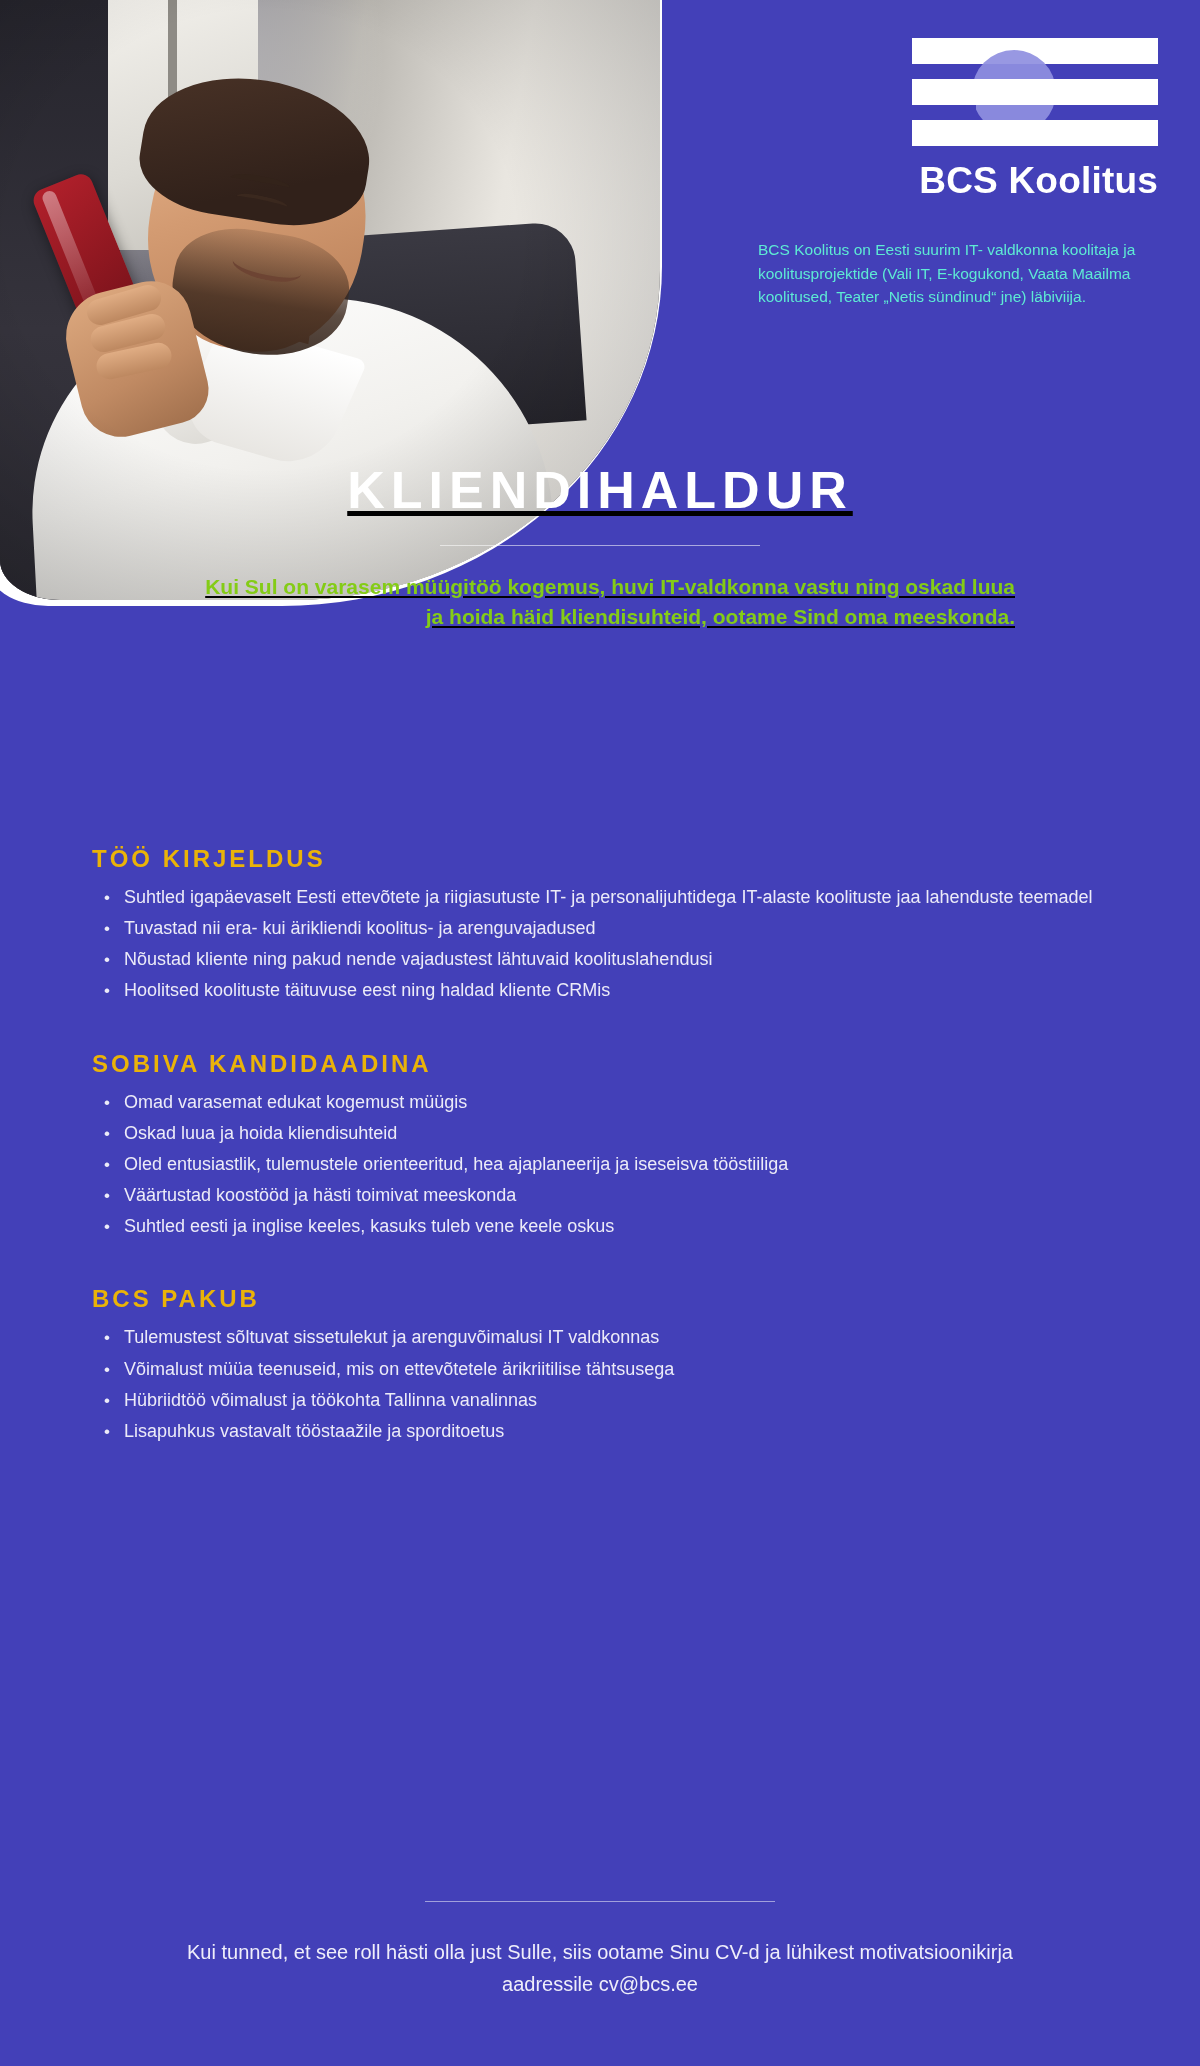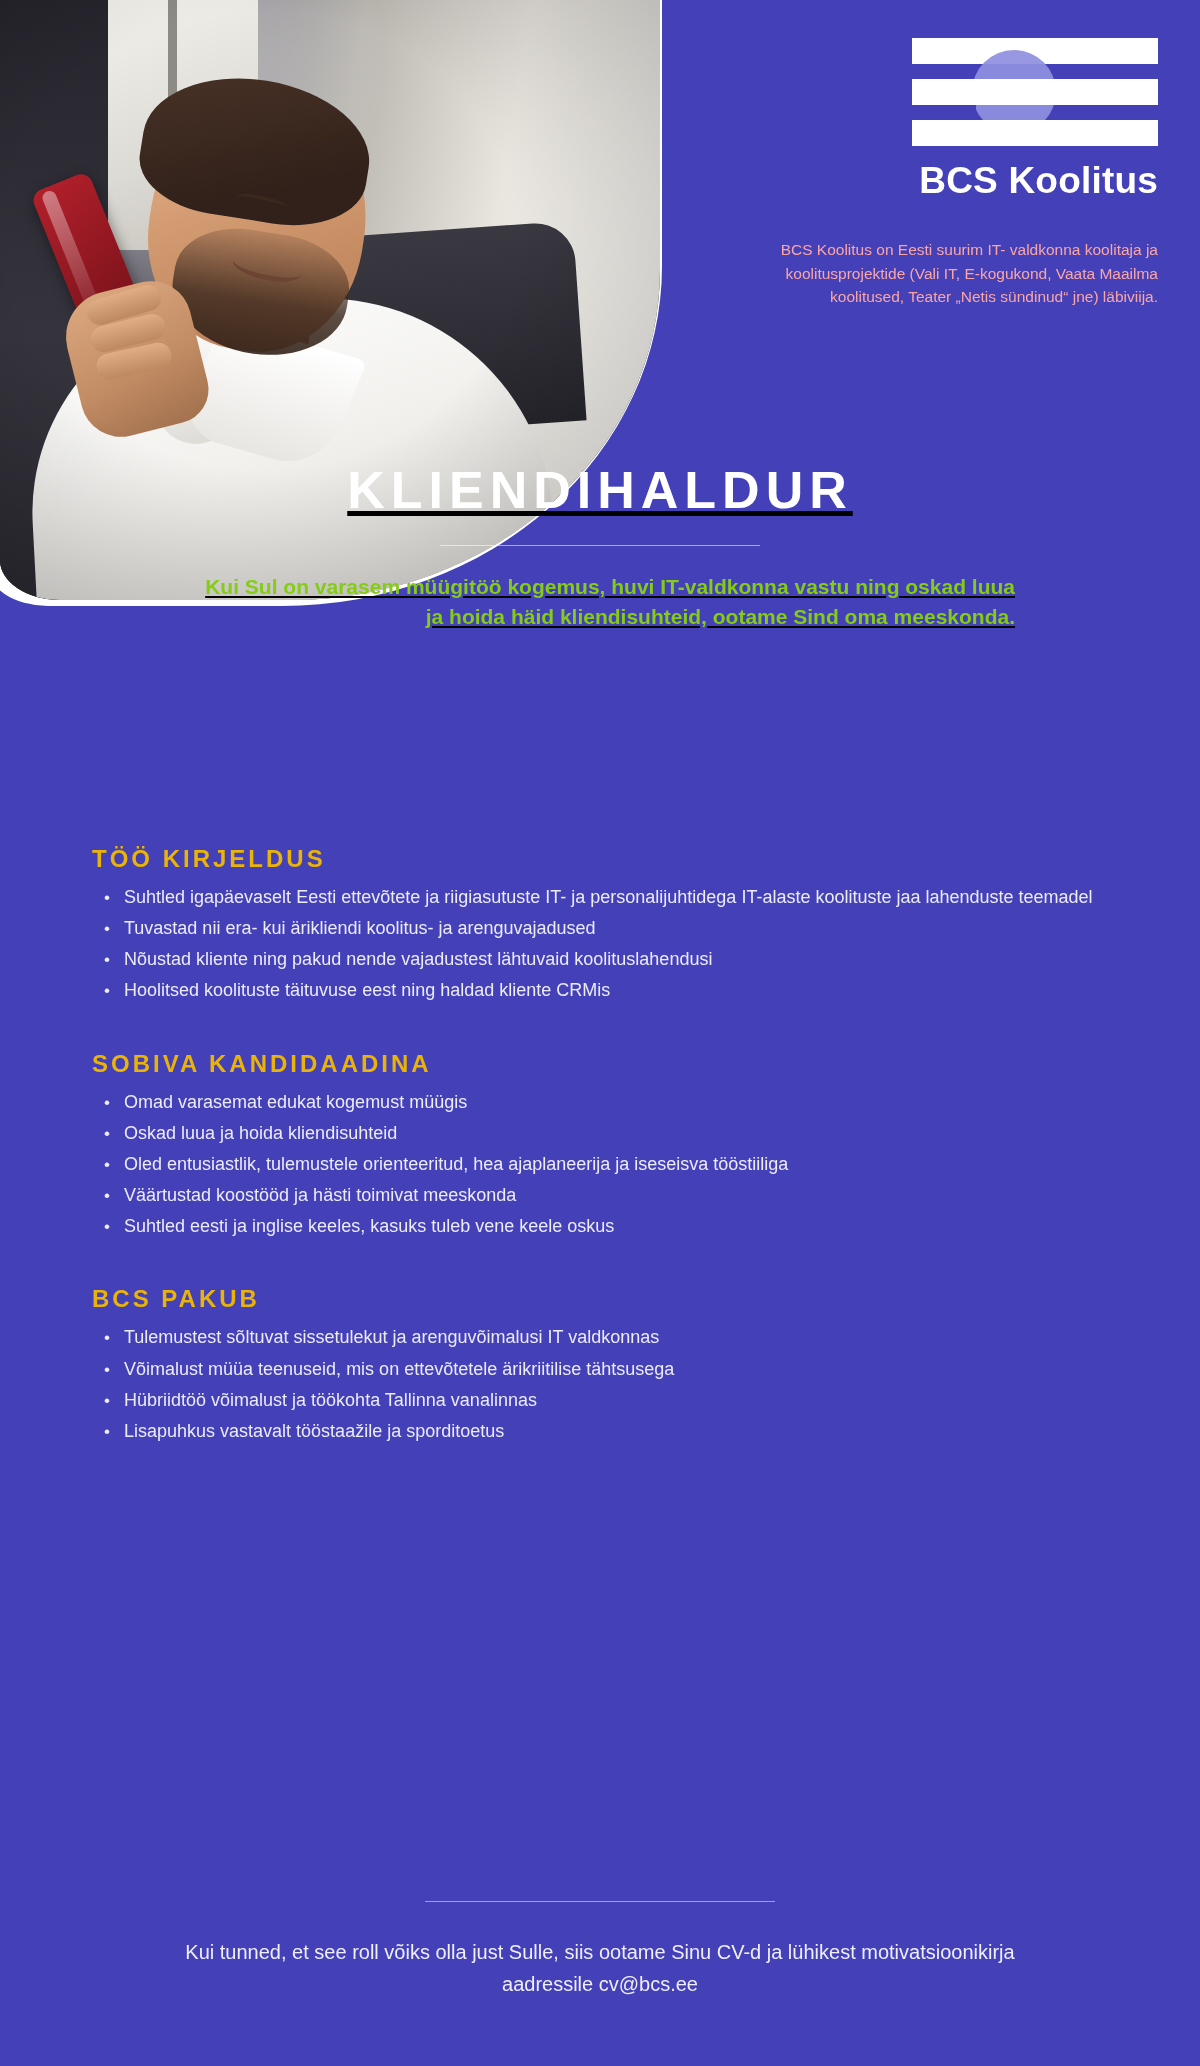--- a/index.html
+++ b/index.html
@@ -285,22 +285,21 @@
     letter-spacing: .2px;
     line-height: 1;
   }
 
   
   .intro {
     position: absolute;
     top: 238px;
     right: 42px;
     width: 400px;
-    text-align: right;
-    color: #fca5a5;
+    color: #5eead4;
     font-size: 15.5px;
     line-height: 1.52;
   }
 
   
   .title-wrap {
     position: absolute;
     top: 462px;
     left: 0;
     width: 1200px;
@@ -470,16 +469,16 @@
         <li class="bullet">Võimalust müüa teenuseid, mis on ettevõtetele ärikriitilise tähtsusega</li>
         <li class="bullet">Hübriidtöö võimalust ja töökohta Tallinna vanalinnas</li>
         <li class="bullet">Lisapuhkus vastavalt tööstaažile ja sporditoetus</li>
       </ul>
     </div>
 
   </div>
 
   <div class="footer">
     <div class="footer-rule"></div>
-    <p class="footer-text">Kui tunned, et see roll võiks olla just Sulle, siis ootame Sinu CV-d ja lühikest motivatsioonikirja aadressile cv@bcs.ee</p>
+    <p class="footer-text">Kui tunned, et see roll hästi olla just Sulle, siis ootame Sinu CV-d ja lühikest motivatsioonikirja aadressile cv@bcs.ee</p>
   </div>
 
 </div>
 
 </body></html>

